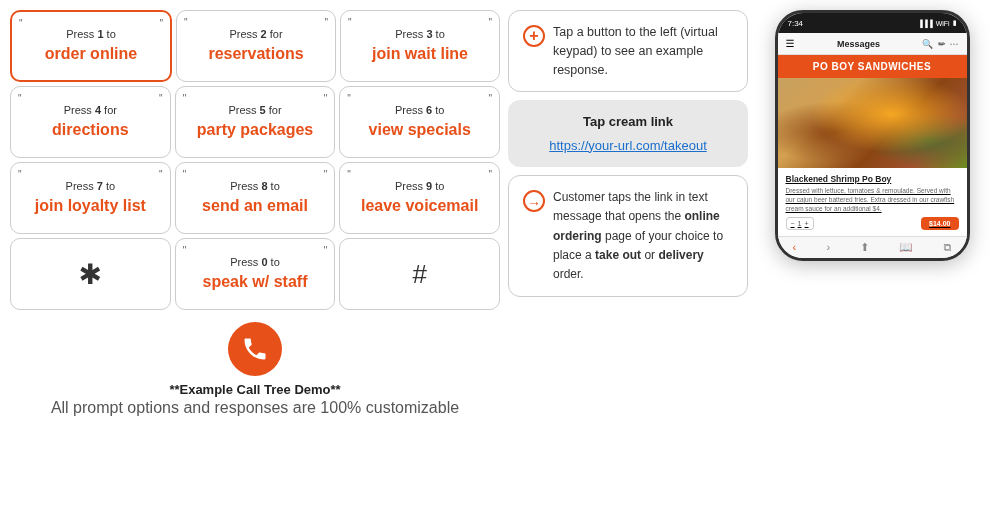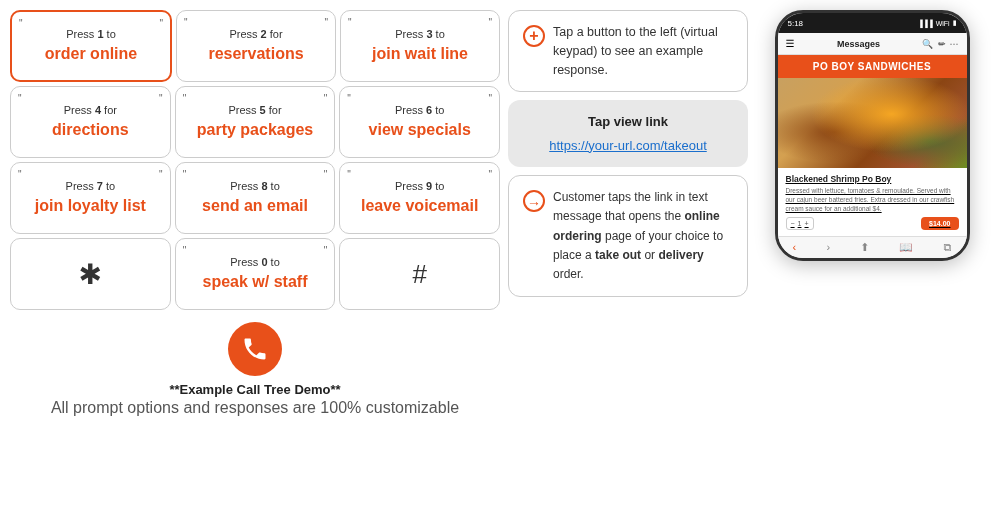--- a/index.html
+++ b/index.html
@@ -473,37 +473,37 @@
 </div>
 
 <div class="info-section">
 
   <div class="info-box tap-box">
     <div class="plus-icon">+</div>
     <p>Tap a button to the left (virtual keypad) to see an example response.</p>
   </div>
 
   <div class="info-box link-box">
-    <div class="link-title">Tap view link</div>
+    <div class="link-title">Tap cream link</div>
     <a href="#">https://your-url.com/takeout</a>
   </div>
 
   <div class="bottom-info-box">
     <div class="arrow-icon">→</div>
     <div class="info-text">
       Customer taps the link in text message that opens the <strong>online ordering</strong> page of your choice to place a <strong>take out</strong> or <strong>delivery</strong> order.
     </div>
   </div>
 </div>
 
 <div class="phone-section">
   <div class="phone-mockup">
 
     <div class="phone-top-bar">
-      <span>5:18</span>
+      <span>7:34</span>
       <div class="phone-status-icons">
         <span>▐▐▐</span>
         <span>WiFi</span>
         <span>▮</span>
       </div>
     </div>
 
     <div class="phone-messages-bar">
       <span style="font-size:10px;">☰</span>
       <span class="msg-title">Messages</span>

